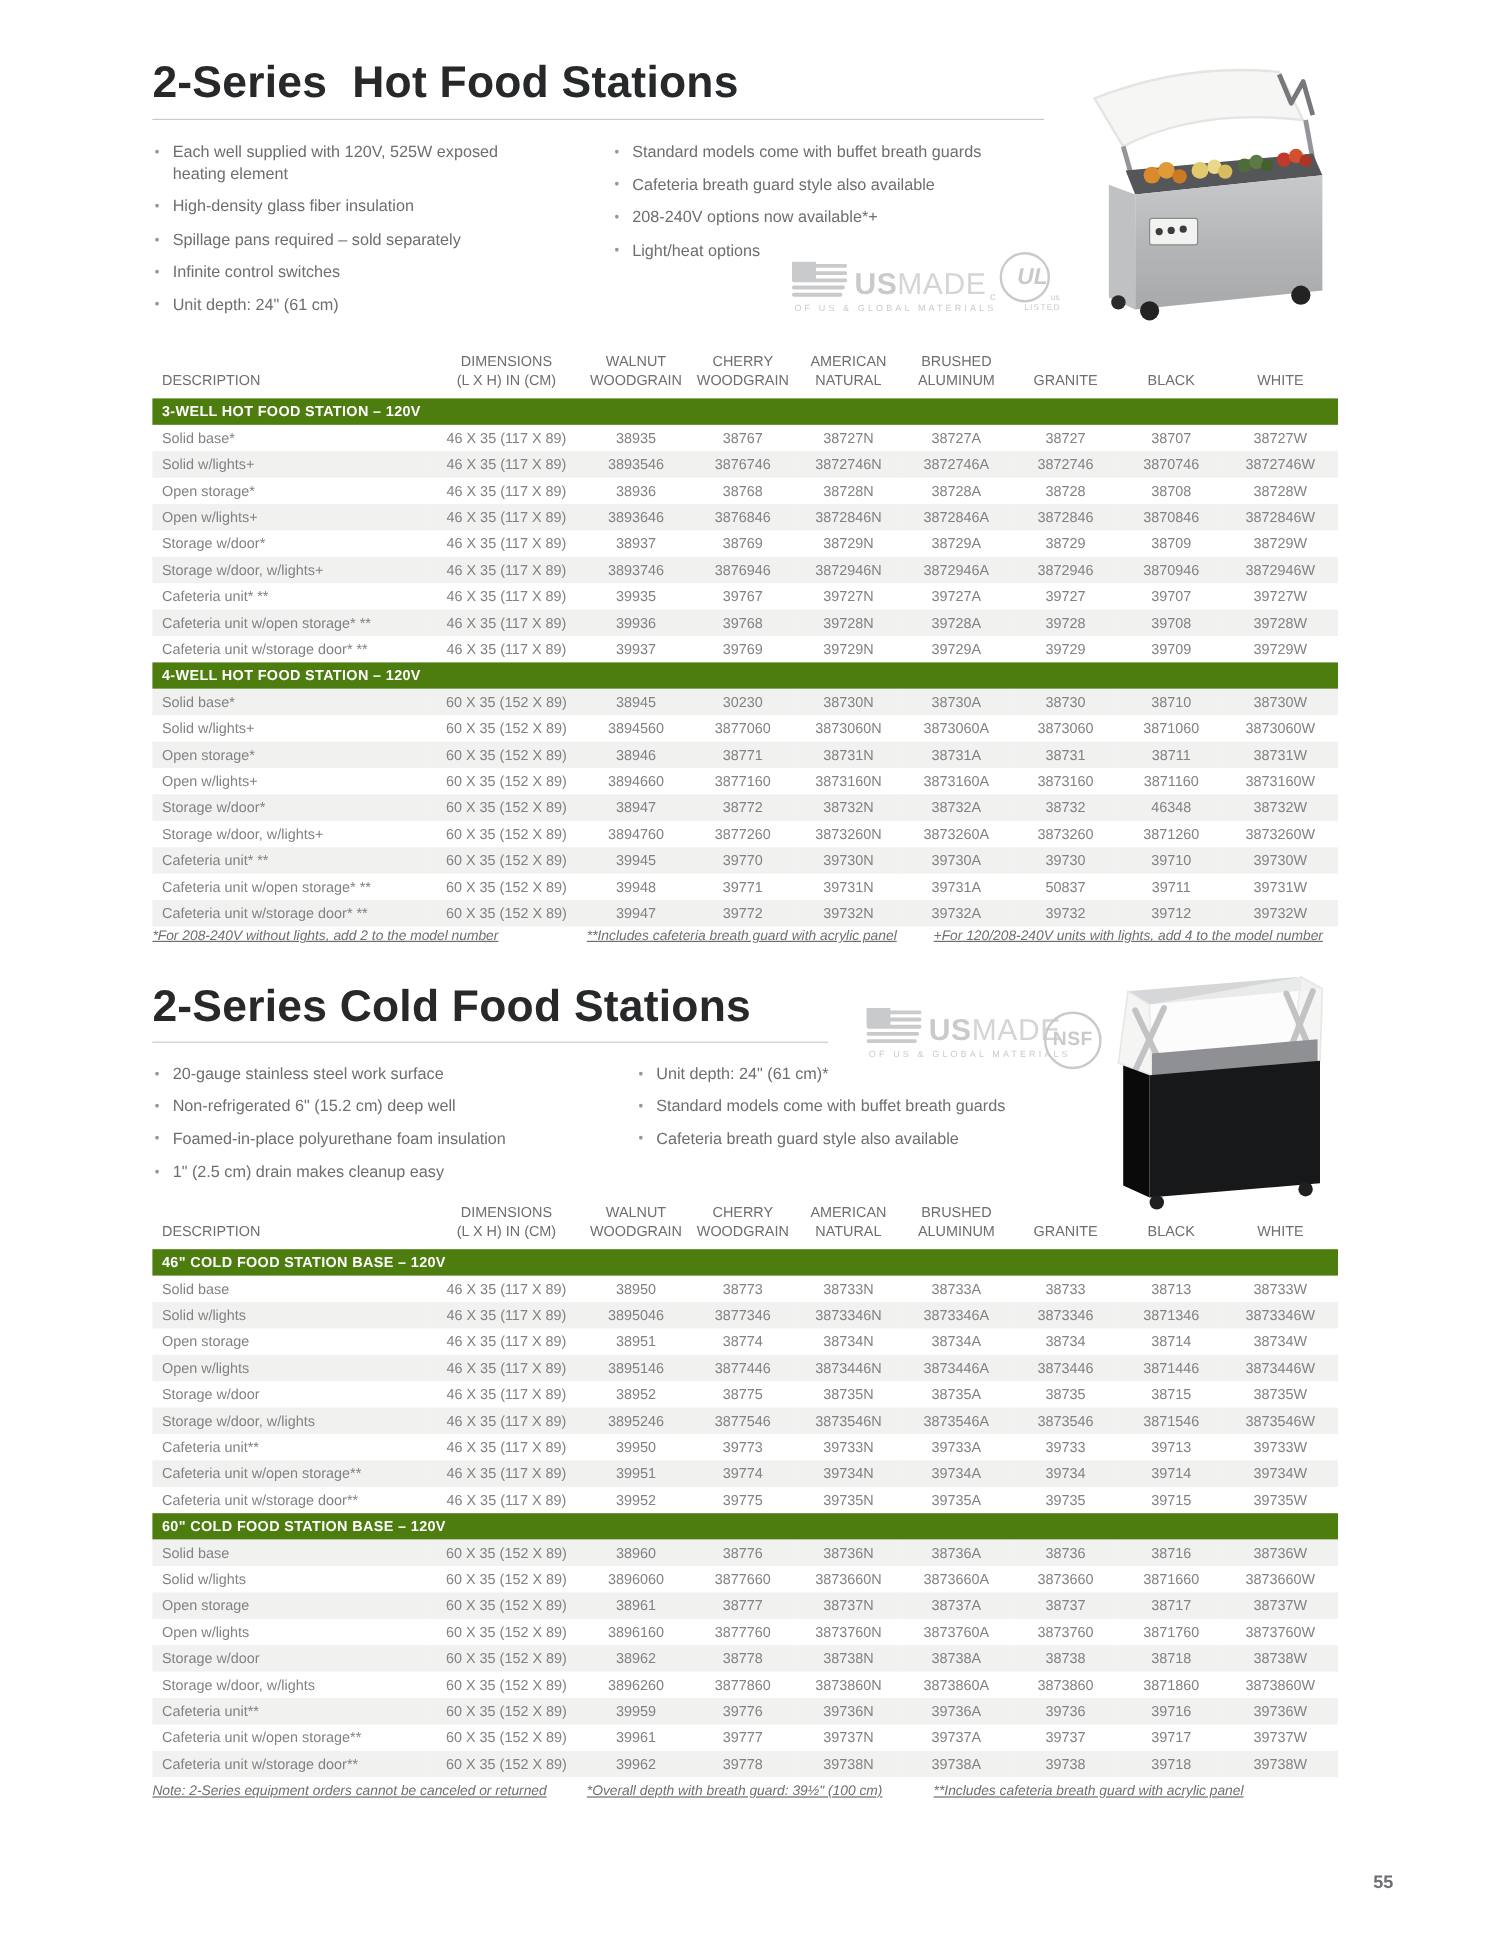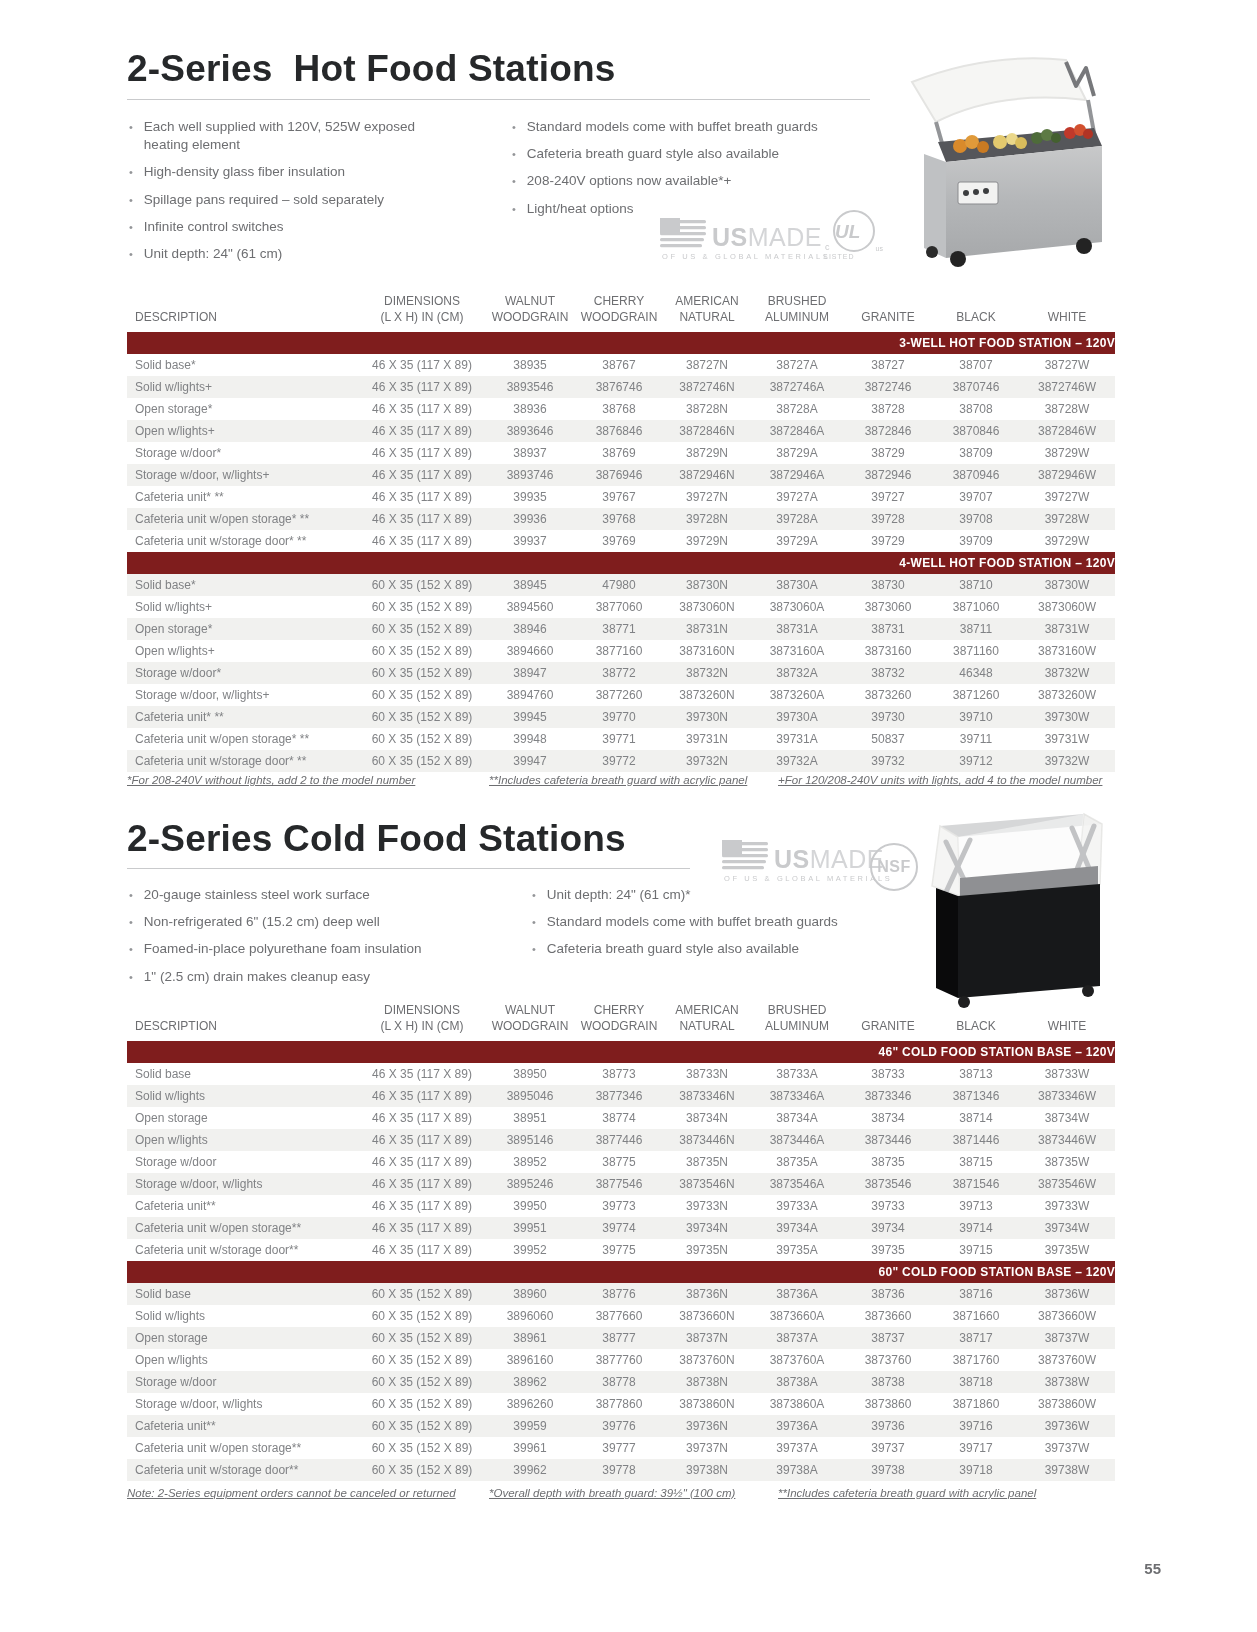--- a/index.html
+++ b/index.html
@@ -13,38 +13,38 @@
   .bullets { position:absolute; font-size:13.5px; color:#6d6e71; }
   .bullet { display:flex; margin-bottom:9px; line-height:1.35; }
   .bullet .dot { color:#939598; font-size:11px; line-height:1.65; margin-right:11px; flex:0 0 auto; }
 
   
   table.catalog { position:absolute; left:127px; width:988px; border-collapse:collapse; table-layout:fixed; font-size:12px; color:#808285; }
   table.catalog th { font-weight:normal; color:#6d6e71; vertical-align:bottom; padding-bottom:7px; line-height:1.3; text-align:center; }
   table.catalog th.col0 { text-align:left; padding-left:8px; }
   table.catalog td { padding:4px 0; text-align:center; }
   table.catalog td.col0 { text-align:left; padding-left:8px; }
-  table.catalog tr.band td { background:#7f1d1d; color:#ffffff; font-weight:bold; text-align:right; padding:4px 0 4px 8px; letter-spacing:0.3px; }
+  table.catalog tr.band td { background:#4d7c0f; color:#ffffff; font-weight:bold; text-align:left; padding:4px 0 4px 8px; letter-spacing:0.3px; }
   table.catalog tr.alt td { background:#f1f1ef; }
   .col0{width:232px;} .col1{width:126px;} .col2{width:90px;} .col3{width:88px;} .col4{width:88px;}
   .col5{width:92px;} .col6{width:90px;} .col7{width:86px;} .col8{width:96px;}
 
   .footnotes { position:absolute; left:0; width:1257px; font-size:11.5px; font-style:italic; color:#6d6e71; }
   .footnotes span { position:absolute; white-space:nowrap;text-decoration:underline; }
 
   .page-number { position:absolute; right:96px; top:1560px; font-size:15px; font-weight:bold; color:#6d6e71; }
 
   
   .usmade { position:absolute; color:#c9cacc; }
   .usmade-row { display:flex; align-items:flex-end; }
   .usmade-text { font-size:25px; line-height:0.9; margin-left:6px; letter-spacing:0.5px; }
   .usmade-text b { font-weight:bold; }
   .usmade-text span { font-weight:normal; color:#d4d5d7; }
   .usmade-sub { font-size:7.5px; letter-spacing:2.6px; margin-top:4px; margin-left:2px; color:#c9cacc; white-space:nowrap; }
-  .ul-logo { position:absolute; width:60px; text-align:left; color:#c9cacc; }
+  .ul-logo { position:absolute; width:60px; text-align:right; color:#c9cacc; }
   .ul-circle { width:42px; height:42px; border:2.5px solid #c9cacc; border-radius:50%; margin:0 auto; font-size:19px; font-weight:bold; font-style:italic; line-height:40px; }
   .ul-listed { font-size:7px; letter-spacing:1px; margin-top:1px; }
   .ul-c { position:absolute; left:1px; bottom:16px; font-size:9px; }
   .ul-us { position:absolute; right:1px; bottom:16px; font-size:7px; }
   .nsf-logo { position:absolute; width:48px; height:48px; border:2.5px solid #c9cacc; border-radius:50%; color:#c9cacc; font-weight:bold; font-size:16px; text-align:center; line-height:44px; letter-spacing:0.5px; }
 
   .product-img { position:absolute; }
 </style>
 </head>
 <body>
@@ -283,21 +283,21 @@
           <td class="col7">39709</td>
           <td class="col8">39729W</td>
         </tr>
         <tr class="band">
           <td colspan="9">4-WELL HOT FOOD STATION – 120V</td>
         </tr>
         <tr class="alt">
           <td class="col0">Solid base*</td>
           <td class="col1">60 X 35 (152 X 89)</td>
           <td class="col2">38945</td>
-          <td class="col3">47980</td>
+          <td class="col3">30230</td>
           <td class="col4">38730N</td>
           <td class="col5">38730A</td>
           <td class="col6">38730</td>
           <td class="col7">38710</td>
           <td class="col8">38730W</td>
         </tr>
         <tr>
           <td class="col0">Solid w/lights+</td>
           <td class="col1">60 X 35 (152 X 89)</td>
           <td class="col2">3894560</td>

